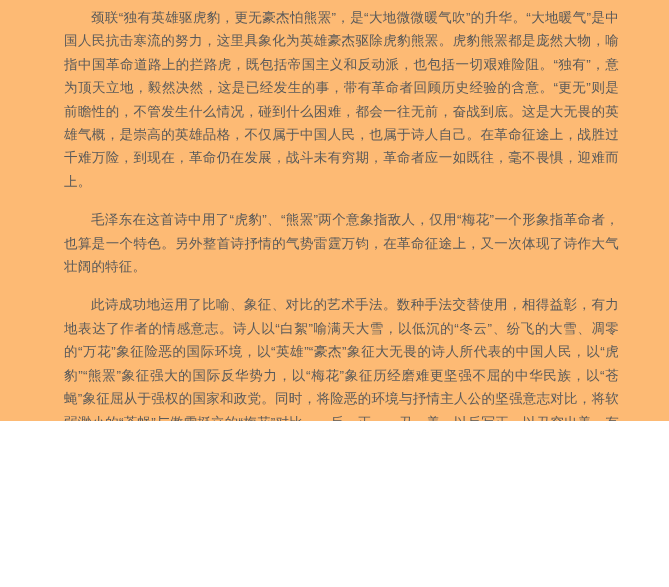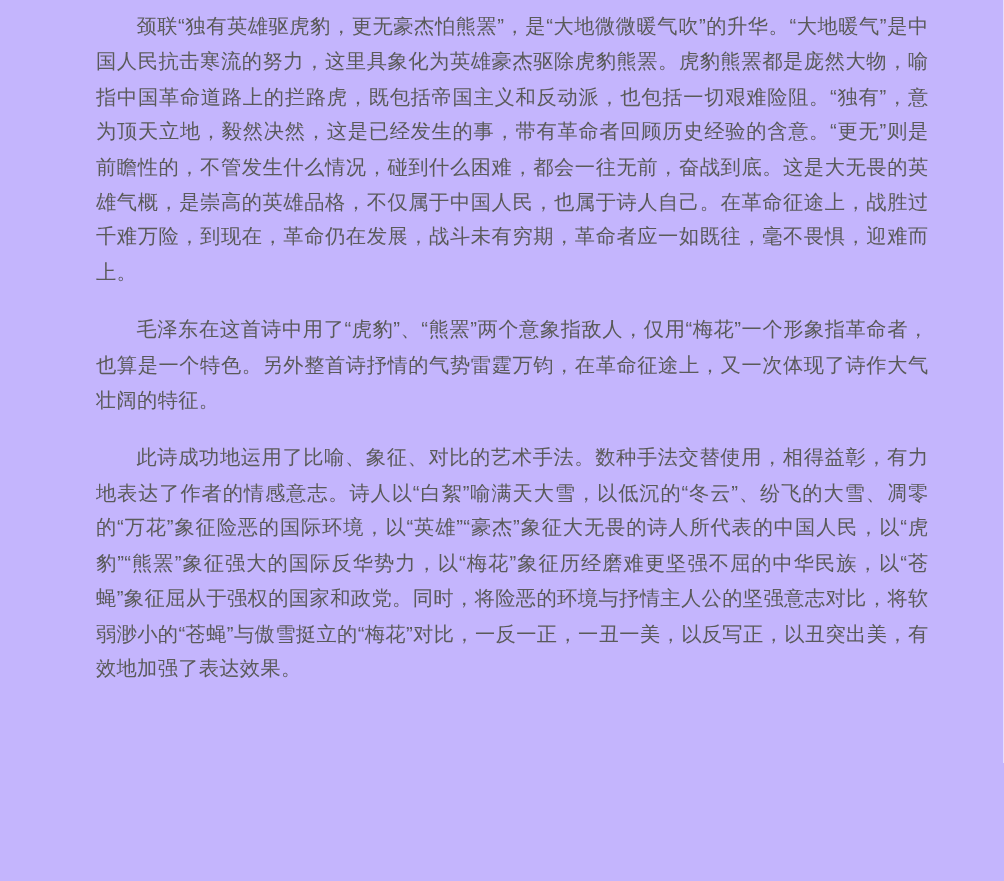--- a/index.html
+++ b/index.html
@@ -3,23 +3,23 @@
 <meta charset="utf-8">
 <style>
   html, body {
     margin: 0;
     padding: 0;
     background: #ffffff;
   }
   .page {
     position: relative;
     width: 669px;
-    height: 587px;
+    height: 421px;
     box-sizing: border-box;
-    background: #c4b5fd;
+    background: #fdba74;
     padding: 6px 50px 18px 64px;
     overflow: hidden;
     font-family: "Liberation Sans", "DejaVu Sans", sans-serif;
   }
   .article p {
     margin: 0 0 15px 0;
     font-size: 13.5px;
     line-height: 23.4px;
     color: #5a5a5a;
     text-indent: 2em;

